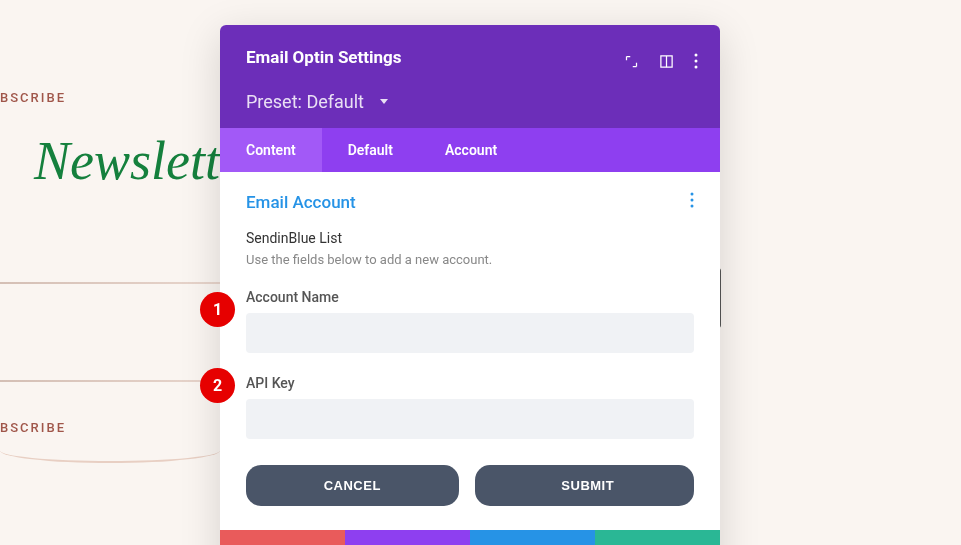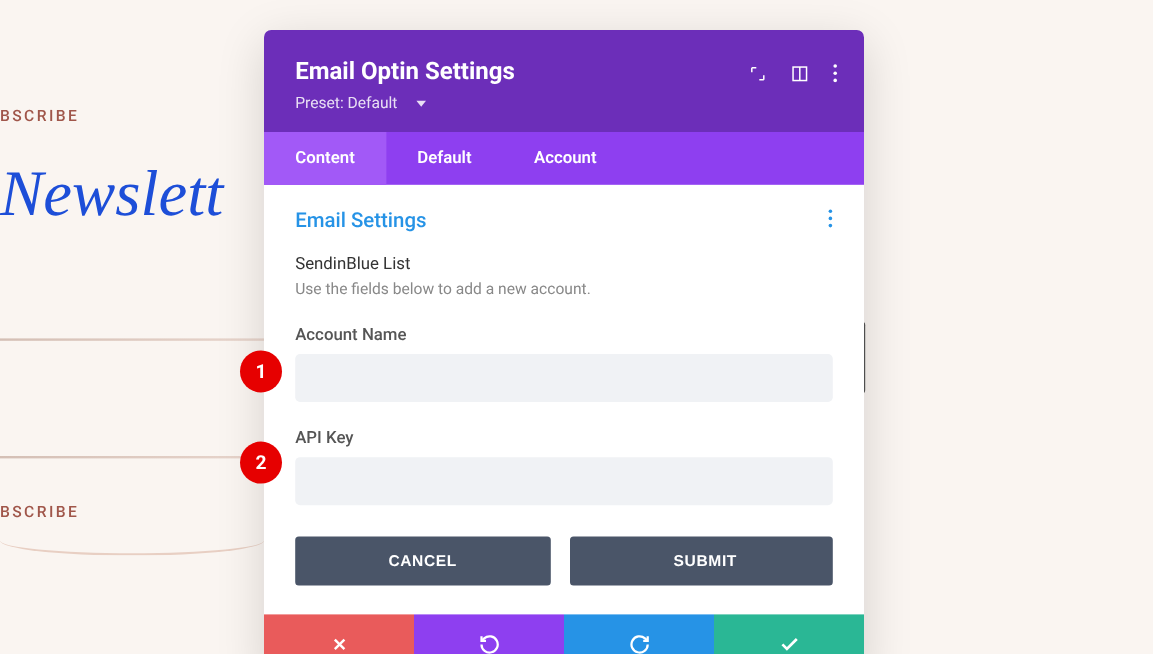--- a/index.html
+++ b/index.html
@@ -1,50 +1,50 @@
 <!DOCTYPE html>
 <html><head>
   <meta charset="utf-8">
   <style>
     * { margin: 0; padding: 0; box-sizing: border-box; }
     body { font-family: -apple-system, BlinkMacSystemFont, "Segoe UI", Roboto, sans-serif; background: #faf5f1; width: 961px; height: 545px; overflow: hidden; position: relative; }
     
     .bg-content { position: absolute; top: 50px; left: 0; width: 220px; }
     .bg-subscribe { color: #a0564a; font-size: 13px; letter-spacing: 2px; font-weight: 500; padding: 40px 0 0 0; }
-    .bg-newsletter { font-family: Georgia, serif; font-style: italic; font-size: 54px; color: #1d4ed8; margin-top: 25px; font-weight: normal; }
+    .bg-newsletter { font-family: Georgia, serif; font-style: italic; font-size: 54px; color: #15803d; margin-top: 25px; font-weight: normal; text-align: right; }
     .bg-line1 { position: absolute; top: 282px; left: 0; width: 220px; height: 2px; background: linear-gradient(to right, #d4bfb5, #e8d5cc); }
     .bg-line2 { position: absolute; top: 380px; left: 0; width: 220px; height: 2px; background: linear-gradient(to right, #d4bfb5, #e8d5cc); }
     .bg-subscribe2 { position: absolute; top: 420px; left: 0; color: #a0564a; font-size: 13px; letter-spacing: 2px; font-weight: 500; }
     .bg-curve { position: absolute; top: 438px; left: 0; width: 220px; height: 25px; border-bottom: 2px solid #e8cfc3; border-radius: 0 0 50% 50%; }
     
     .modal { position: absolute; top: 25px; left: 220px; width: 500px; background: #fff; border-radius: 6px; box-shadow: 0 10px 40px rgba(0,0,0,0.15); overflow: hidden; }
     
     .modal-header { background: #6c2eb9; padding: 22px 26px 16px; color: #fff; }
-    .modal-title { font-size: 20px; font-weight: 700; margin-bottom: 8px; }
-    .modal-preset { font-size: 13px; opacity: 0.85; display: flex; align-items: center; gap: 16px; }
+    .modal-title { font-size: 17px; font-weight: 700; margin-bottom: 24px; }
+    .modal-preset { font-size: 18px; opacity: 0.85; display: flex; align-items: center; gap: 16px; }
     .header-icons { position: absolute; top: 28px; right: 22px; display: flex; gap: 20px; align-items: center; }
     .header-icon { color: #fff; cursor: pointer; display: flex; align-items: center; justify-content: center; }
     
     .tabs { background: #8e3ff0; display: flex; }
     .tab { padding: 14px 26px; color: #fff; font-size: 14px; font-weight: 600; cursor: pointer; }
     .tab.active { background: #a259f7; }
     
     .modal-body { padding: 20px 26px 16px; }
     .section-header { display: flex; justify-content: space-between; align-items: center; margin-bottom: 18px; }
     .section-title { color: #2693e6; font-size: 17px; font-weight: 500; }
     .section-menu { color: #2693e6; cursor: pointer; }
     
     .field-group-title { font-size: 14px; font-weight: 400; color: #333; margin-bottom: 6px; }
     .field-group-desc { font-size: 13px; color: #888; margin-bottom: 22px; }
     
     .field-label { font-size: 14px; color: #555; margin-bottom: 8px; font-weight: 500; }
     .field-input { width: 100%; background: #f0f2f5; border: none; border-radius: 4px; padding: 12px 14px; font-size: 14px; margin-bottom: 22px; }
     
     .buttons { display: flex; gap: 16px; margin-top: 4px; margin-bottom: 8px; }
-    .btn { flex: 1; padding: 13px; border: none; border-radius: 3px; font-size: 13px; font-weight: 700; letter-spacing: 0.5px; cursor: pointer; }
+    .btn { flex: 1; padding: 13px; border: none; border-radius: 15px; font-size: 13px; font-weight: 700; letter-spacing: 0.5px; cursor: pointer; }
     .btn-cancel { background: #4a5568; color: #fff; }
     .btn-submit { background: #4a5568; color: #fff; padding-left: 20px; }
     
     .footer-actions { display: flex; }
     .footer-btn { flex: 1; padding: 16px; border: none; cursor: pointer; display: flex; align-items: center; justify-content: center; color: #fff; }
     .footer-close { background: #e95b5b; }
     .footer-undo { background: #8e3ff0; }
     .footer-redo { background: #2693e6; }
     .footer-confirm { background: #2ab795; }
     
@@ -100,21 +100,21 @@
   </div>
 
   <div class="tabs">
     <div class="tab active">Content</div>
     <div class="tab">Default</div>
     <div class="tab">Account</div>
   </div>
 
   <div class="modal-body">
     <div class="section-header">
-      <div class="section-title">Email Settings</div>
+      <div class="section-title">Email Account</div>
       <div class="section-menu">
         <svg width="4" height="16" viewBox="0 0 4 16" fill="currentColor">
             <circle cx="2" cy="2" r="1.5"></circle>
             <circle cx="2" cy="8" r="1.5"></circle>
             <circle cx="2" cy="14" r="1.5"></circle>
           </svg>
       </div>
     </div>
     
     <div class="field-group-title">SendinBlue List</div>

